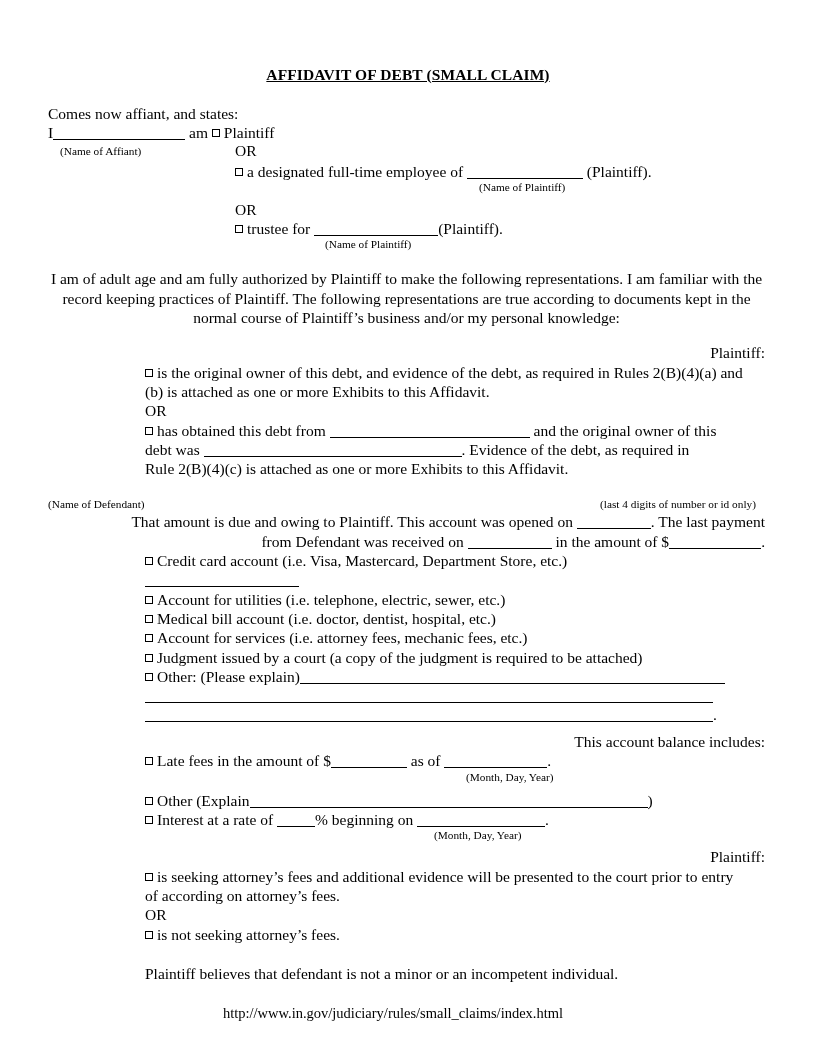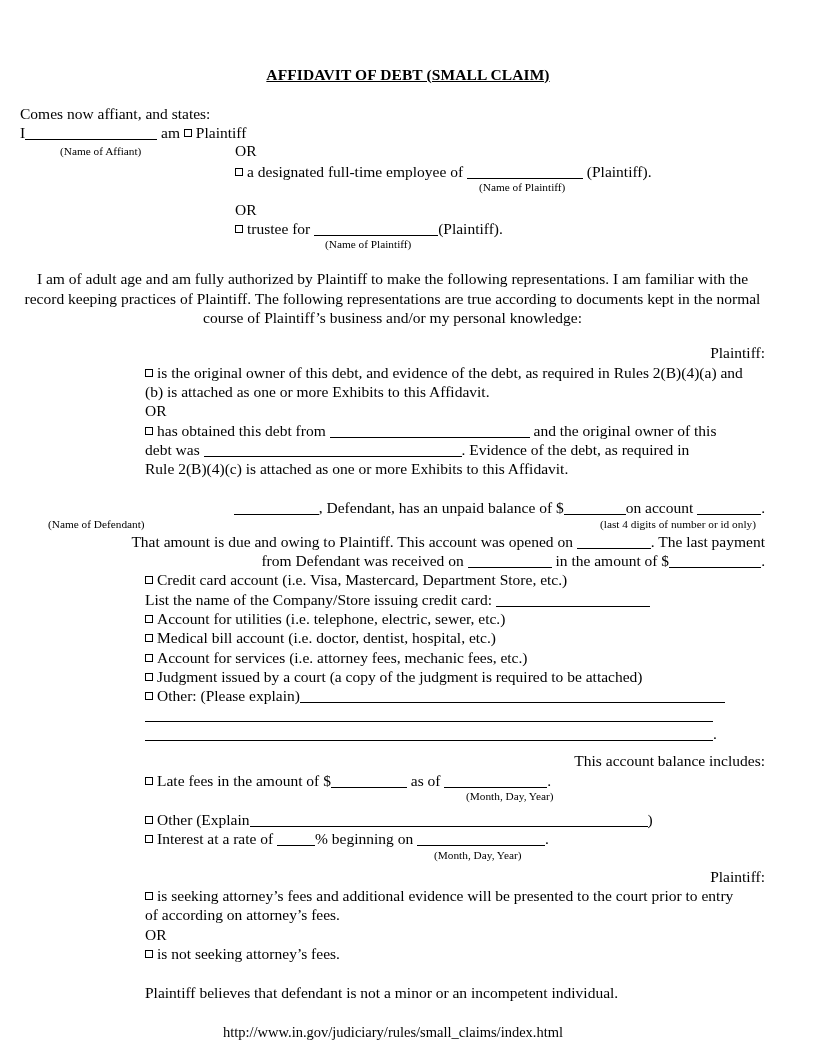--- a/index.html
+++ b/index.html
@@ -31,21 +31,21 @@
     letter-spacing: 0.1px;
     margin: 0;
     padding-top: 66px;
   }
 
   
   .block {
     font-size: 15.5px;
     line-height: 19.3px;
   }
-  .m-left   { margin-left: 20px;  margin-right: 51px; }
+  .m-left   { margin-left: 48px;  margin-right: 51px; }
   .ind-1    { margin-left: 95px;  margin-right: 51px; text-align: right; }
   .ind-2    { margin-left: 145px; margin-right: 51px; }
   .ind-or   { margin-left: 235px; }
   .ind-opt  { margin-left: 235px; margin-right: 51px; }
 
   .row { display: block; white-space: nowrap; }
 
   
   .cb {
     display: inline-block;
@@ -167,26 +167,20 @@
       <span>debt was</span>
       <span class="fill" style="width:258px;"></span><span>. Evidence of the debt, as required in</span>
     </span>
   </div>
   <div class="block ind-2">
     <span>Rule 2(B)(4)(c) is attached as one or more Exhibits to this Affidavit.</span>
   </div>
 
   <div class="spacer-20"></div>
 
-  <div class="block ind-1">
-    <span class="nowrap">
-      <span class="fill" style="width:85px;"></span><span>, Defendant, has an unpaid balance of $</span><span class="fill" style="width:62px;"></span><span>on account</span>
-      <span class="fill" style="width:64px;"></span><span>.</span>
-    </span>
-  </div>
 
   <div class="block" style="height:14px;position:relative;">
     <span class="cap" style="position:absolute;left:48px;top:0;">(Name of Defendant)</span>
     <span class="cap" style="position:absolute;left:600px;top:0;">(last 4 digits of number or id only)</span>
   </div>
 
   <div class="block ind-1" style="margin-left:118px;">
     <span class="nowrap">
       <span>That amount is due and owing to Plaintiff. This account was opened on</span>
       <span class="fill" style="width:74px;"></span><span>. The last payment</span>
@@ -198,21 +192,20 @@
       <span class="fill" style="width:84px;"></span>
       <span>in the amount of $</span><span class="fill" style="width:92px;"></span><span>.</span>
     </span>
   </div>
 
   <div class="block ind-2">
     <span class="cb"></span><span>Credit card account (i.e. Visa, Mastercard, Department Store, etc.)</span>
   </div>
   <div class="block ind-2">
     <span class="nowrap">
-      <span>List the name of the Company/Store issuing credit card:</span>
       <span class="fill" style="width:154px;"></span>
     </span>
   </div>
   <div class="block ind-2">
     <span class="cb"></span><span>Account for utilities (i.e. telephone, electric, sewer, etc.)</span>
   </div>
   <div class="block ind-2">
     <span class="cb"></span><span>Medical bill account (i.e. doctor, dentist, hospital, etc.)</span>
   </div>
   <div class="block ind-2">

